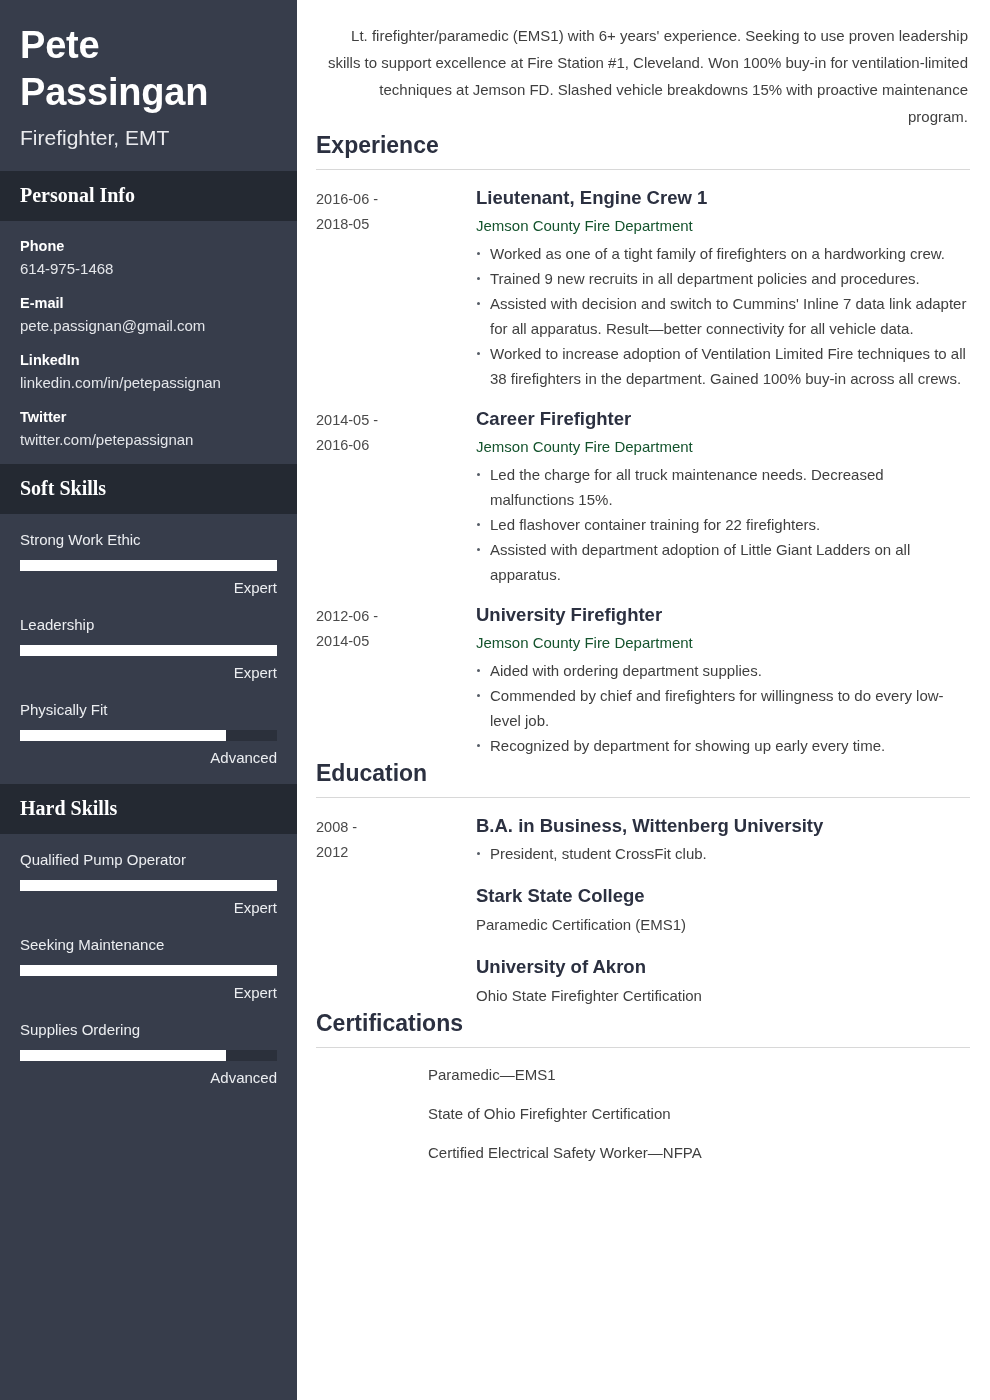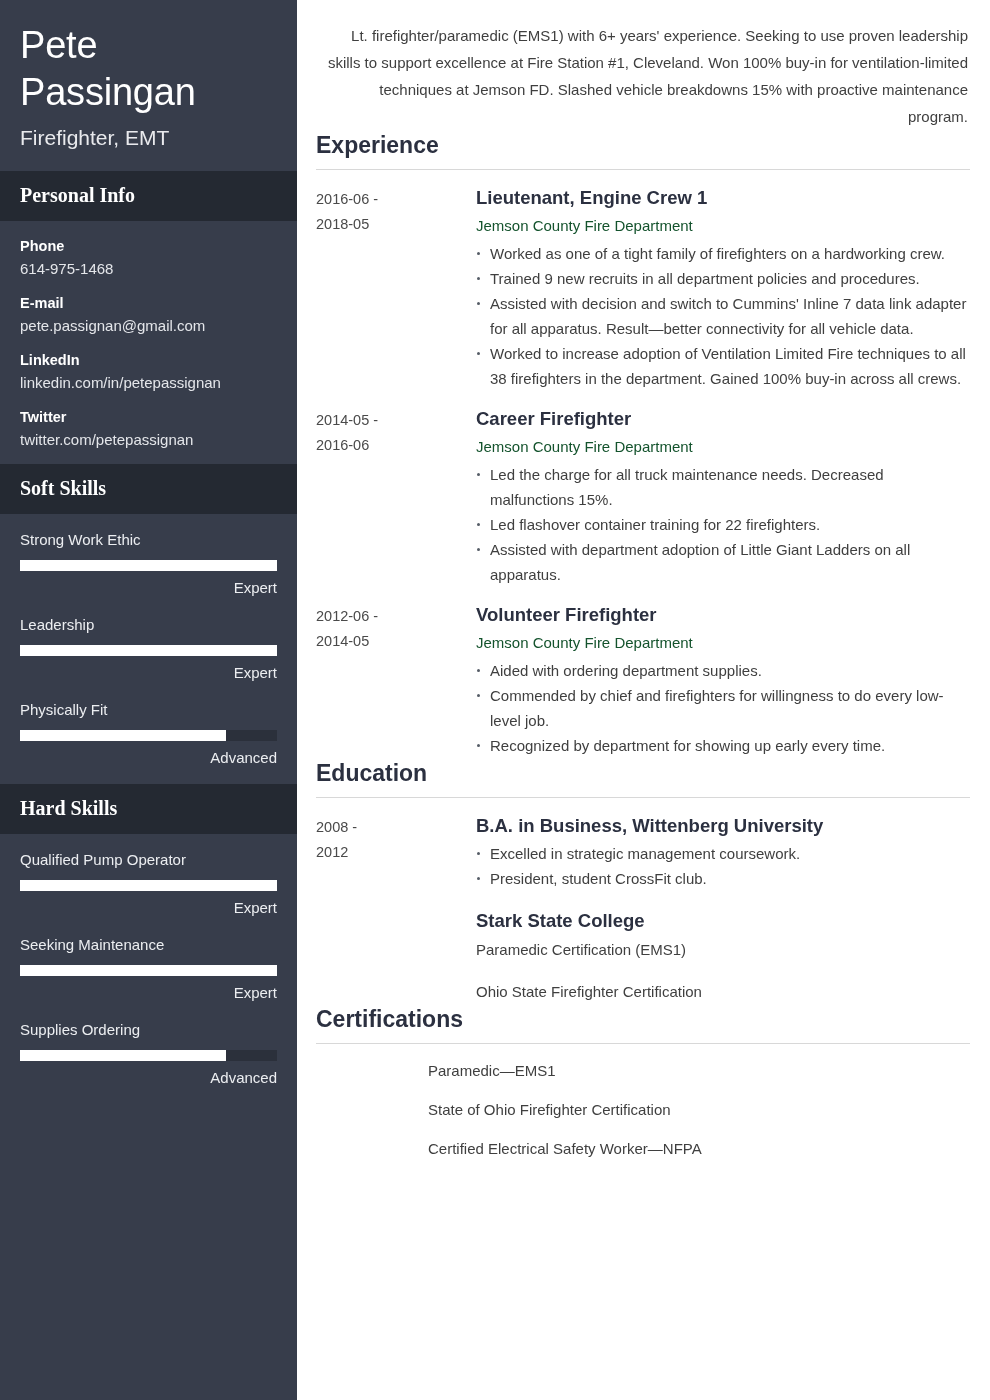--- a/index.html
+++ b/index.html
@@ -22,21 +22,21 @@
     background: #373d4b;
     color: #ffffff;
     padding-bottom: 40px;
   }
 
   .name-block { padding: 22px 20px 20px 20px; }
 
   .name {
     font-size: 38px;
     line-height: 47px;
-    font-weight: normal;
+    font-weight: bold;
     letter-spacing: -0.2px;
     color: #ffffff;
   }
 
   .job-title {
     margin-top: 9px;
     font-size: 21px;
     line-height: 26px;
     font-weight: normal;
     color: #e9eaed;
@@ -311,21 +311,21 @@
                 <li>Assisted with department adoption of Little Giant Ladders on all apparatus.</li>
               </ul>
             </div>
           </div>
           <div class="entry">
             <div class="entry-dates">
               <div>2012-06 -</div>
               <div>2014-05</div>
             </div>
             <div class="entry-body">
-              <div class="entry-title">Volunteer Firefighter</div>
+              <div class="entry-title">University Firefighter</div>
               <div class="entry-org">Jemson County Fire Department</div>
               <ul class="bullets">
                 <li>Aided with ordering department supplies.</li>
                 <li>Commended by chief and firefighters for willingness to do every low-level job.</li>
                 <li>Recognized by department for showing up early every time.</li>
               </ul>
             </div>
           </div>
         </div>
     </section>
@@ -334,28 +334,28 @@
       <h2 class="section-title">Education</h2>
       <div id="education-entries">
           <div class="entry">
             <div class="entry-dates">
               <div>2008 -</div>
               <div>2012</div>
             </div>
             <div class="entry-body">
               <div class="entry-title">B.A. in Business, Wittenberg University</div>
               <ul class="bullets">
-                <li>Excelled in strategic management coursework.</li>
                 <li>President, student CrossFit club.</li>
               </ul>
               <div class="edu-sub">
                 <div class="entry-title">Stark State College</div>
                 <div class="entry-note">Paramedic Certification (EMS1)</div>
               </div>
               <div class="edu-sub">
+                <div class="entry-title">University of Akron</div>
                 <div class="entry-note">Ohio State Firefighter Certification</div>
               </div>
             </div>
           </div>
         </div>
     </section>
 
     <section class="section">
       <h2 class="section-title">Certifications</h2>
       <div id="certification-entries">

